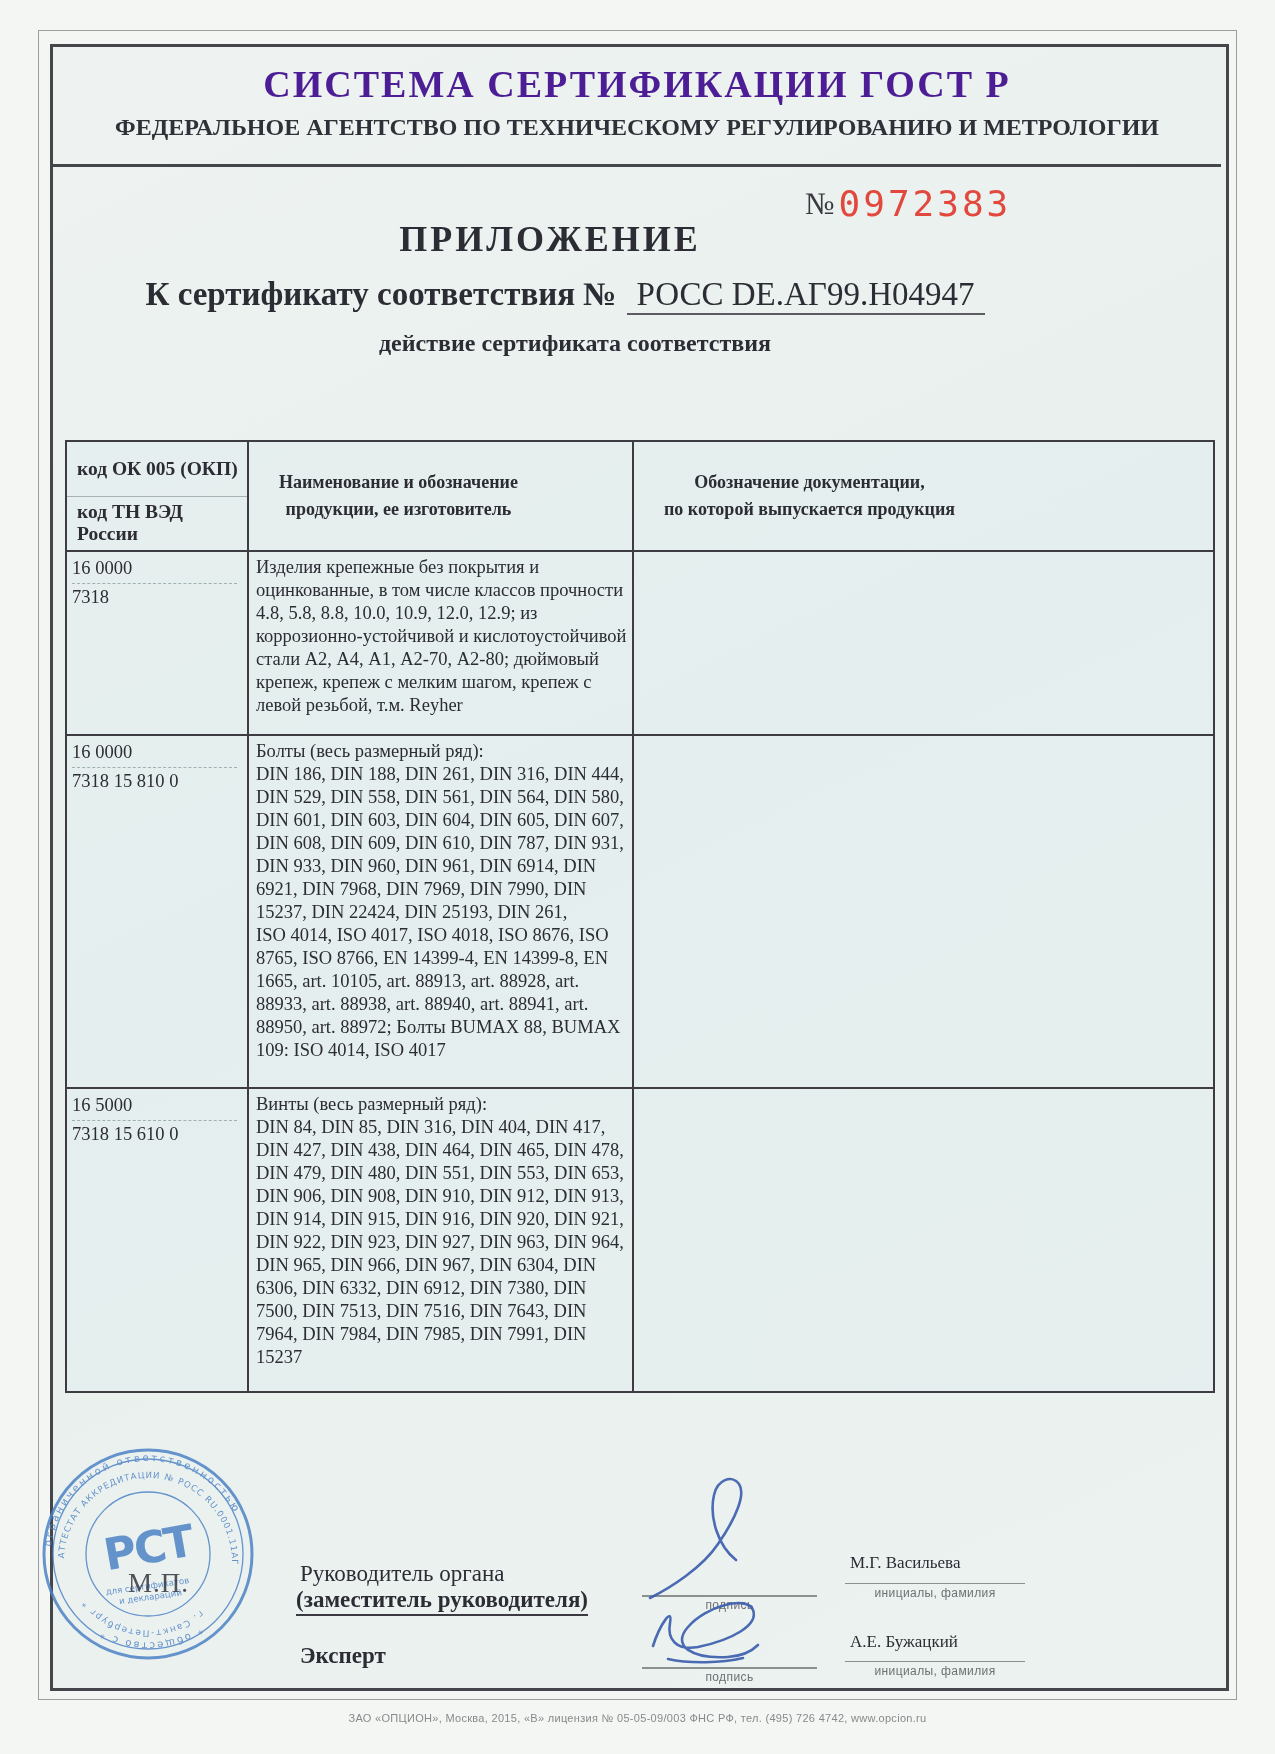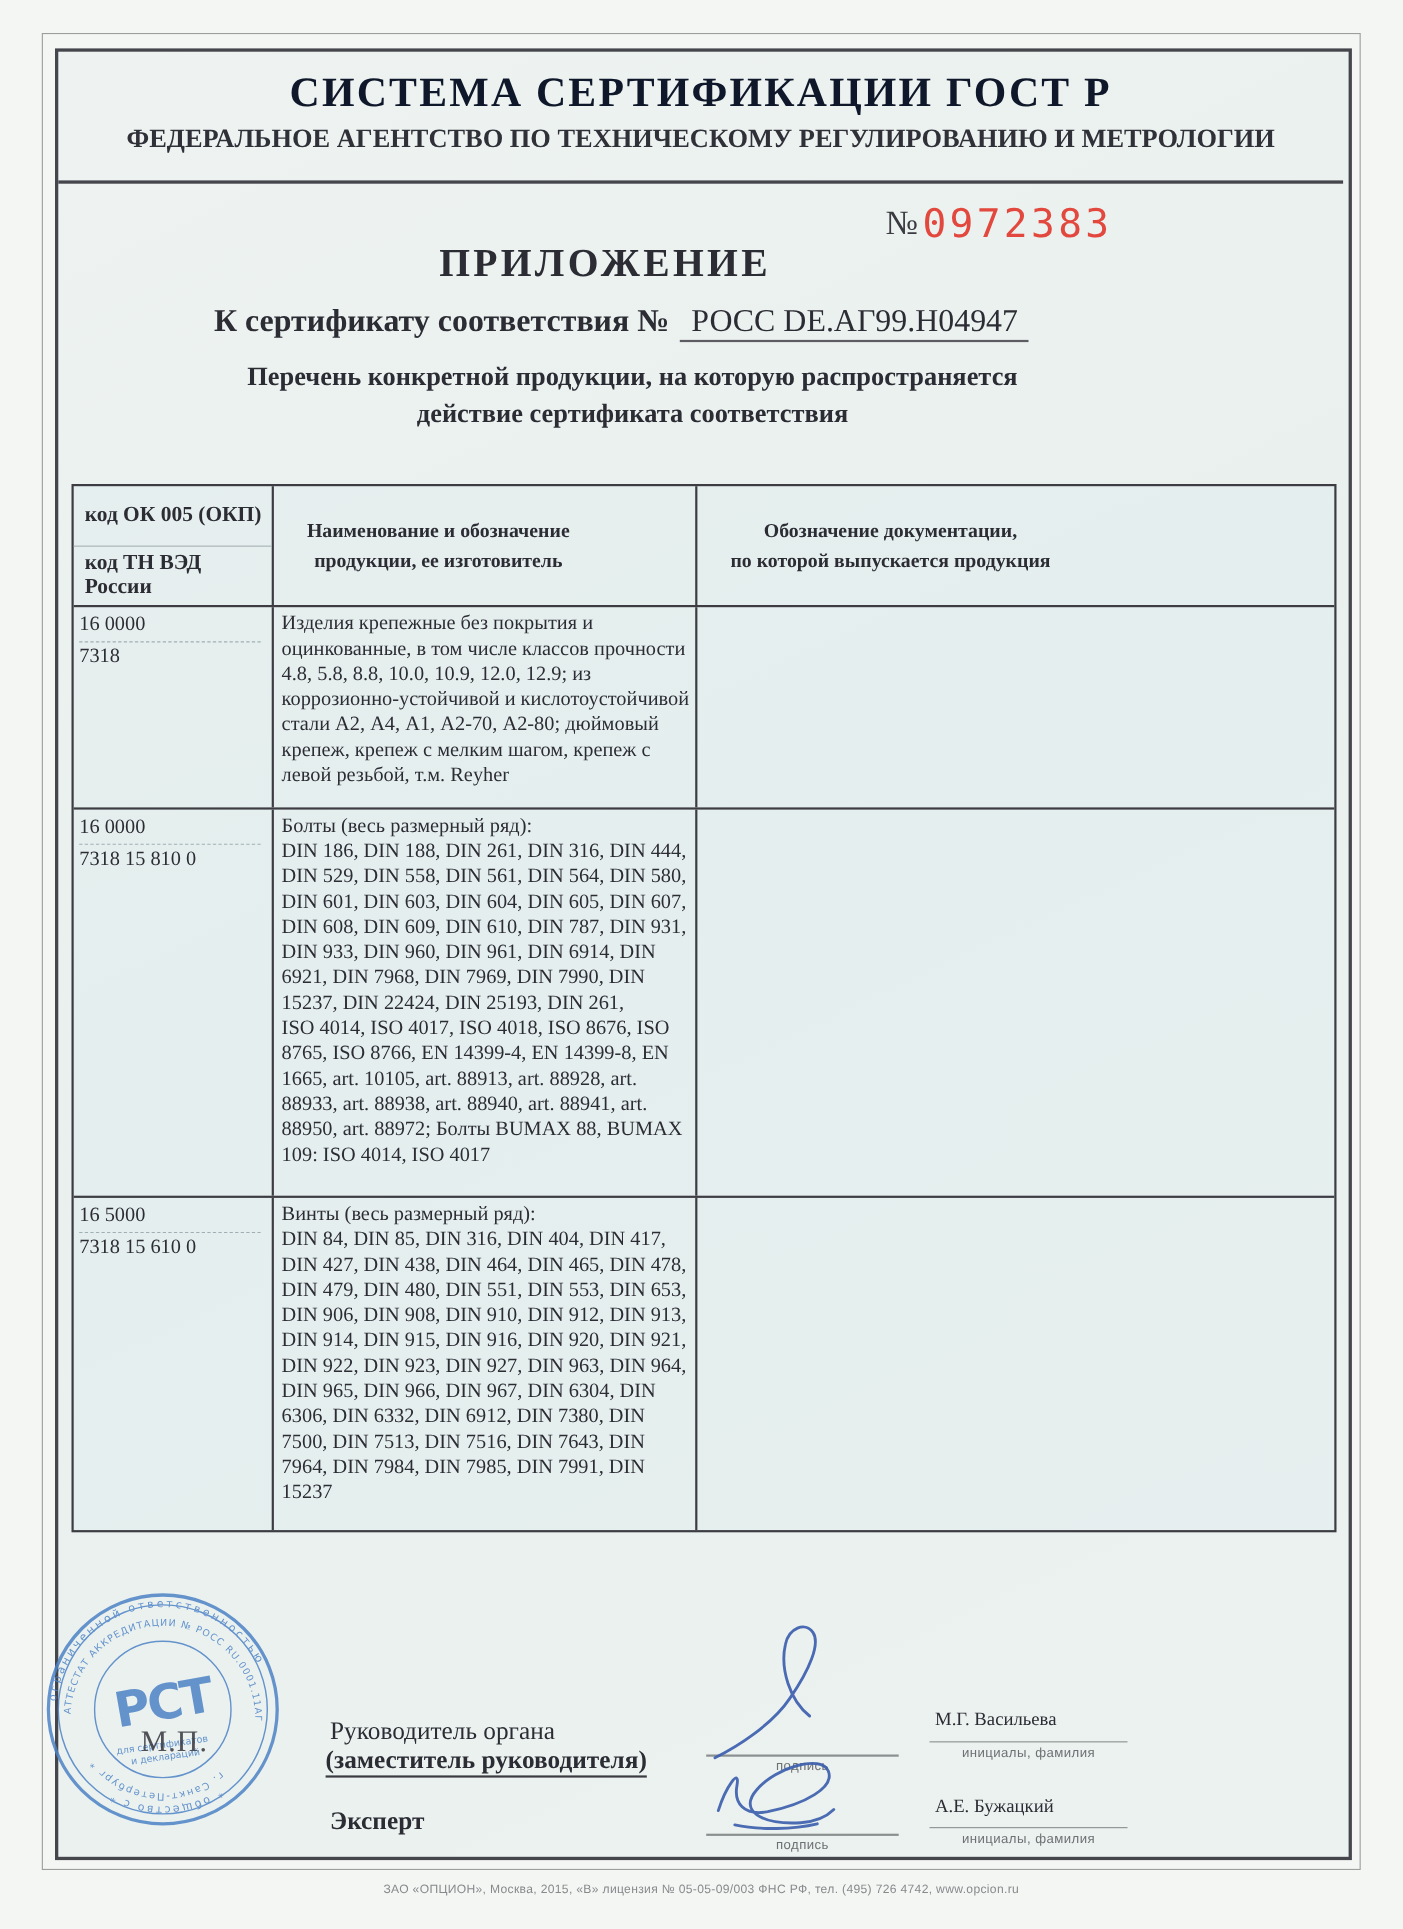--- a/index.html
+++ b/index.html
@@ -14,31 +14,31 @@
        font-family:"Liberation Serif","DejaVu Serif",serif;color:var(--ink);}
   .abs{position:absolute;}
 
   
   .frame-outer{left:38px;top:30px;width:1197px;height:1668px;border:1px solid #9a9e9c;}
   .frame-inner{left:50px;top:44px;width:1173px;height:1641px;border:3px solid #45454c;
                background:linear-gradient(155deg,#eef3f1 0%,#e9f0ee 45%,#ecf2f0 100%);}
 
   
   .h1{left:52px;top:62px;width:1170px;text-align:center;font-size:38px;font-weight:bold;
-      letter-spacing:2px;color:#0f172a;}
+      letter-spacing:2px;color:#4c1d95;}
   .h2{left:52px;top:114px;width:1170px;text-align:center;font-size:24px;font-weight:bold;color:#303038;}
   .head-rule{left:53px;top:164px;width:1168px;height:3px;background:#45454c;}
 
   .num-block{left:805px;top:183px;white-space:nowrap;}
   .num-sign{font-size:31px;color:#3a3a40;}
   .num-digits{font-family:"DejaVu Sans Mono",monospace;font-size:36px;color:var(--red);
               letter-spacing:3px;vertical-align:-2px;margin-top:40px;}
 
   .appendix{left:0;top:218px;width:1100px;text-align:center;font-size:36px;font-weight:bold;letter-spacing:3px;}
-  .cert-line{left:0;top:276px;width:1130px;text-align:center;font-size:29px;white-space:nowrap;}
+  .cert-line{left:0;top:276px;width:1130px;text-align:center;font-size:33px;white-space:nowrap;}
   .cert-label{font-weight:bold;}
   .cert-number{border-bottom:2px solid #5c5c62;padding:0 10px 1px 10px;margin-left:10px;}
   .subtitle{left:0;top:326px;width:1150px;text-align:center;font-size:24px;font-weight:bold;line-height:34px;}
 
   
   .tbl{left:65px;top:440px;width:1146px;border:2px solid var(--line);background:rgba(222,236,238,.35);}
   .thead{display:grid;grid-template-columns:182px 385px 1fr;height:108px;}
   .th{border-right:2px solid var(--line);}
   .th:last-child{border-right:none;}
   .th-c1{display:flex;flex-direction:column;}
@@ -96,21 +96,20 @@
   <span class="num-digits">0972383</span>
 </div>
 
 <div class="abs appendix">ПРИЛОЖЕНИЕ</div>
 
 <div class="abs cert-line">
   <span class="cert-label">К сертификату соответствия №</span><span class="cert-number">РОСС DE.АГ99.Н04947</span>
 </div>
 
 <div class="abs subtitle">
-  <div>Перечень конкретной продукции,  на которую распространяется</div>
   <div>действие сертификата соответствия</div>
 </div>
 
 <div class="abs tbl">
   <div class="thead">
     <div class="th th-c1">
       <div>код ОК 005 (ОКП)</div>
       <div class="split">код ТН ВЭД России</div>
     </div>
     <div class="th th-center">

